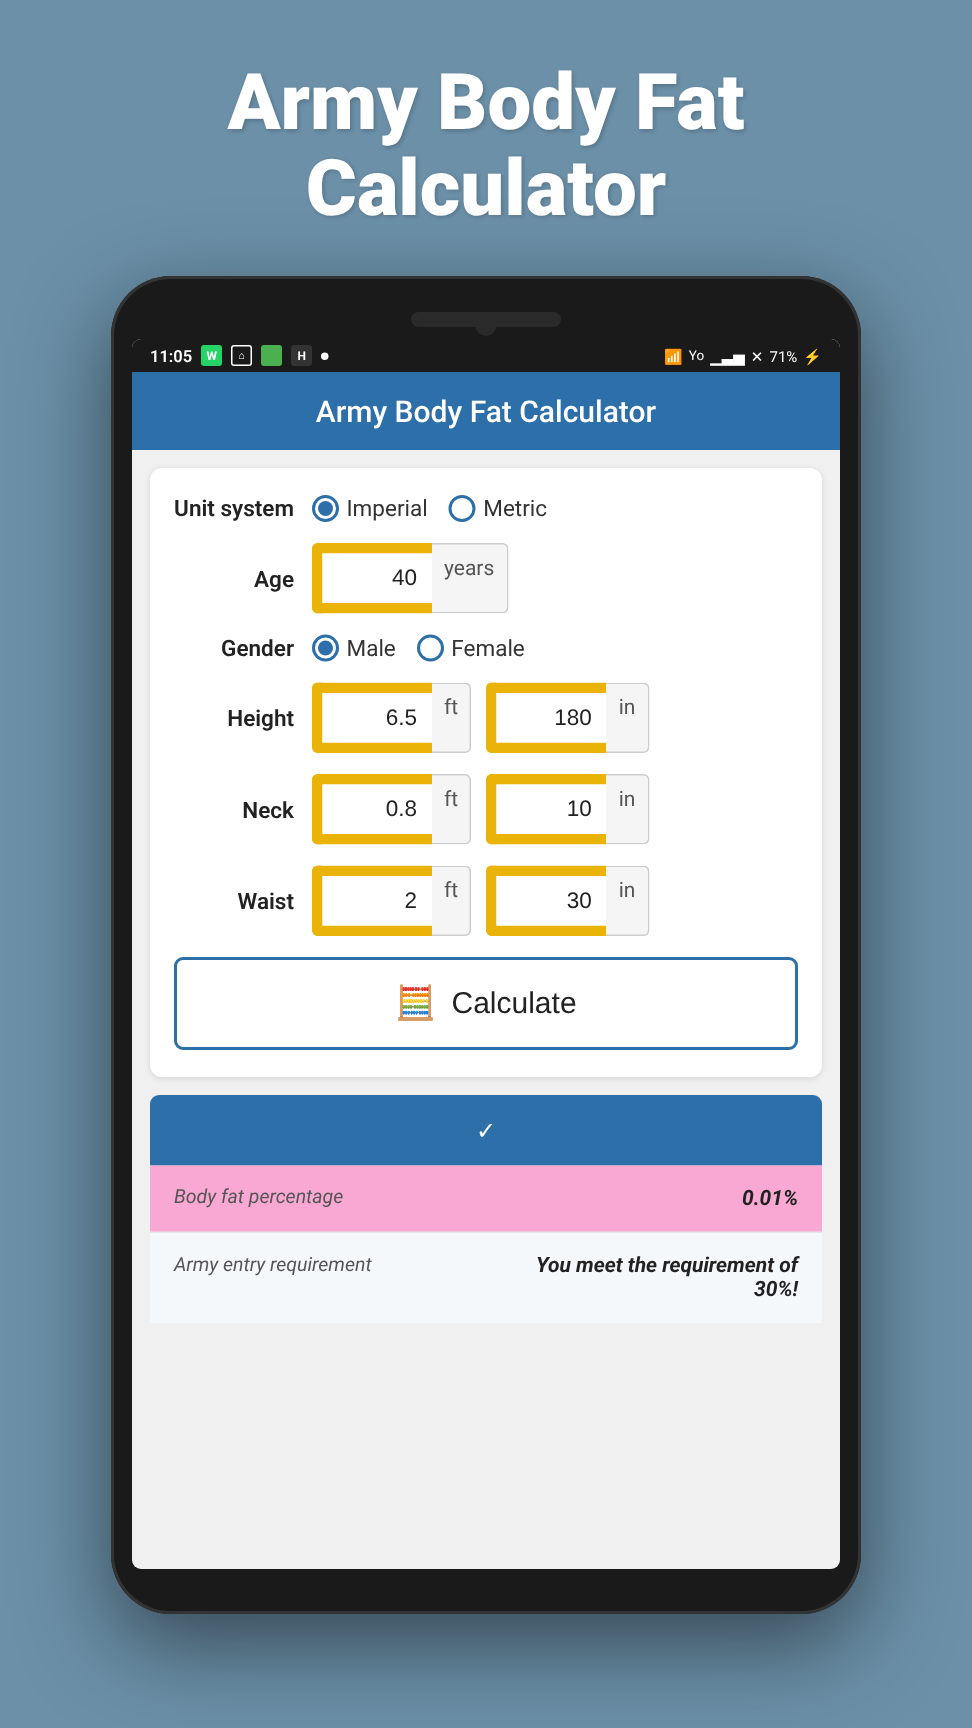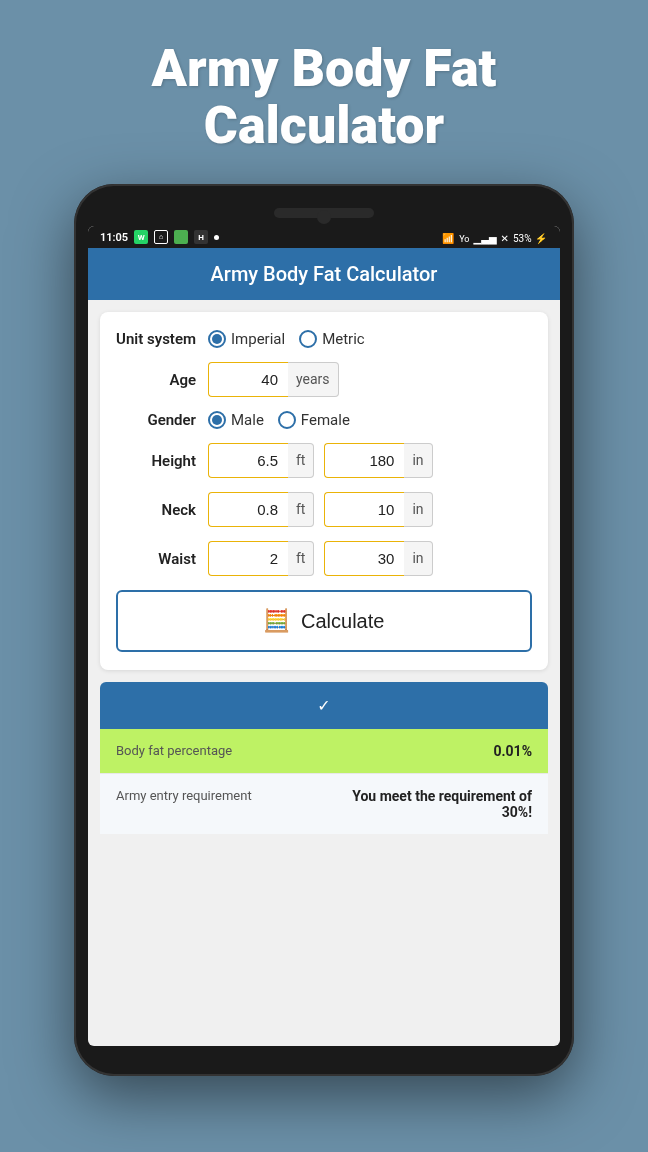--- a/index.html
+++ b/index.html
@@ -201,21 +201,21 @@
       background: #2d6fa8;
       border-radius: 50%;
     }
 
     .radio-circle.empty {
       background: white;
     }
 
     
     .input-field {
-      border: 1px solid #eab308;
+      border: 7px solid #eab308;
       border-radius: 4px;
       padding: 8px 10px;
       font-size: 15px;
       text-align: right;
       width: 80px;
       color: #222;
       background: white;
     }
 
     .unit-label {
@@ -276,23 +276,24 @@
       align-items: center;
       justify-content: center;
       gap: 8px;
       font-size: 18px;
       font-weight: 500;
       margin: 0 12px;
       border-radius: 6px 6px 0 0;
     }
 
     .results-body {
-      background: #bef264;
+      background: #f9a8d4;
       margin: 0 12px;
       border-radius: 0 0 6px 6px;
+      font-style: italic;
     }
 
     .result-row {
       display: flex;
       justify-content: space-between;
       align-items: flex-start;
       padding: 14px 16px;
       border-bottom: 1px solid #e8e8e8;
     }
 
@@ -344,21 +345,21 @@
           <span class="status-icon-home">⌂</span>
           <span class="status-icon-green"></span>
           <span class="status-icon-small" style="background:#333;">H</span>
           <span class="status-dot"></span>
         </div>
         <div class="status-right">
           <span>📶</span>
           <span style="font-size:9px;">Yo</span>
           <span>▁▃▅</span>
           <span>✕</span>
-          <span>53%</span>
+          <span>71%</span>
           <span>⚡</span>
         </div>
       </div>
 
       <div class="app-header">
         <span>Army Body Fat Calculator</span>
       </div>
 
       <div class="card">
 

